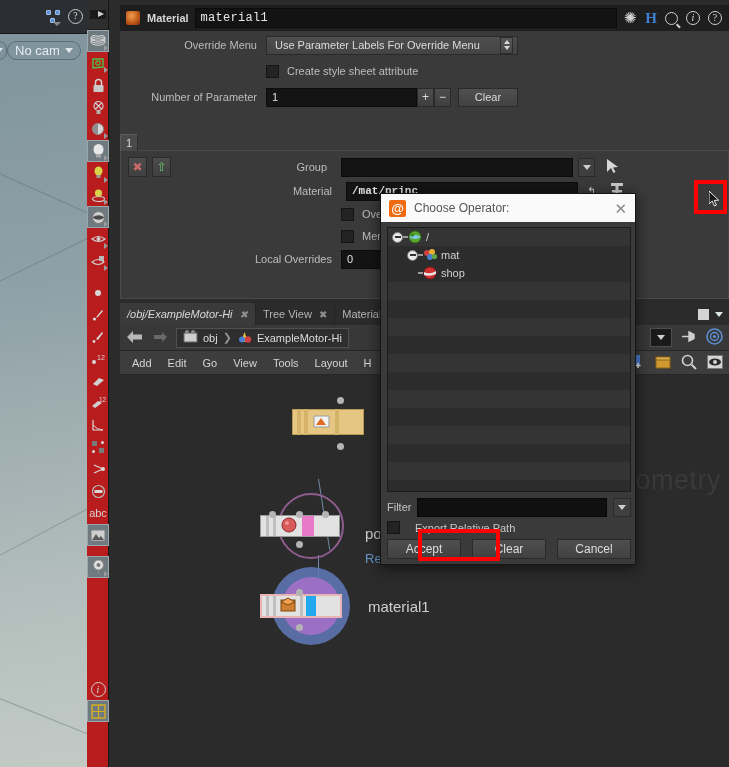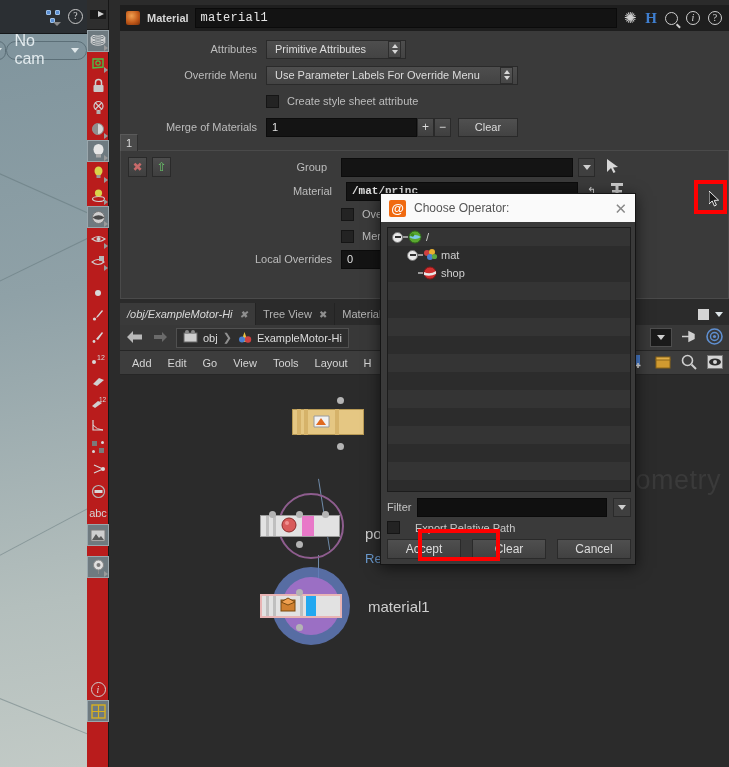--- a/index.html
+++ b/index.html
@@ -40,21 +40,21 @@
     border-top: 4px solid #8a8a8a; top: 12px;
   }
   .qmark {
     width: 15px; height: 15px; border: 1.4px solid #c9c9c9; border-radius: 50%;
     font-size: 10px; line-height: 12px; text-align: center; color: #d8d8d8;
     font-family: "Liberation Serif", serif;
   }
   .cam-row { position: absolute; left: 0; top: 38px; width: 87px; height: 24px; display: flex; align-items: center; }
   .cam-pill {
     height: 19px; border: 1px solid #5c6f78; border-radius: 10px;
-    background: rgba(125,145,155,.30); color: #e3ebee; font-size: 16px;
+    background: rgba(125,145,155,.30); color: #e3ebee; font-size: 13px;
     display: flex; align-items: center; padding: 0 7px; gap: 5px;
   }
   .cam-left {
     width: 16px; height: 19px; border: 1px solid #5c6f78; border-radius: 10px;
     background: rgba(125,145,155,.30); margin-left: -9px; display:flex; align-items:center; justify-content:flex-end;
     padding-right: 3px;
   }
   .caret-dn { width:0;height:0;border-left:4px solid transparent;border-right:4px solid transparent;border-top:5px solid #dfe7ea; }
 
   
@@ -412,50 +412,40 @@
       <div class="gear">✺</div>
       <div class="hlogo">H</div>
       <div class="magn"></div>
       <div class="circ-i">i</div>
       <div class="circ-q">?</div>
     </div>
   </div>
 
   <div class="param-body">
 
-    <div class="prow" style="margin-top:6px;">
-      <div class="plabel">Attributes</div>
-      <div class="menu-btn" style="width:140px;">
-        <span>Primitive Attributes</span>
-        <span class="spin" style="margin-left:auto;">
-              <span class="up"></span>
-              <span class="dn"></span>
-            </span>
-      </div>
-    </div>
 
     <div class="prow">
       <div class="plabel">Override Menu</div>
       <div class="menu-btn" style="width:252px;">
         <span>Use Parameter Labels For Override Menu</span>
         <span class="spin" style="margin-left:auto;">
               <span class="up"></span>
               <span class="dn"></span>
             </span>
       </div>
     </div>
 
     <div class="prow">
       <div class="plabel"></div>
       <div class="chk"></div>
       <div class="chk-lbl">Create style sheet attribute</div>
     </div>
 
     <div class="prow">
-      <div class="plabel">Merge of Materials</div>
+      <div class="plabel">Number of Parameter</div>
       <div class="txtfield" style="width:151px;">1</div>
       <div class="sqbtn">+</div>
       <div class="sqbtn">−</div>
       <div class="plainbtn" style="margin-left:7px;width:60px;">Clear</div>
     </div>
 
   </div>
 
   <div class="mtabs">
     <div class="mtab">1</div>

